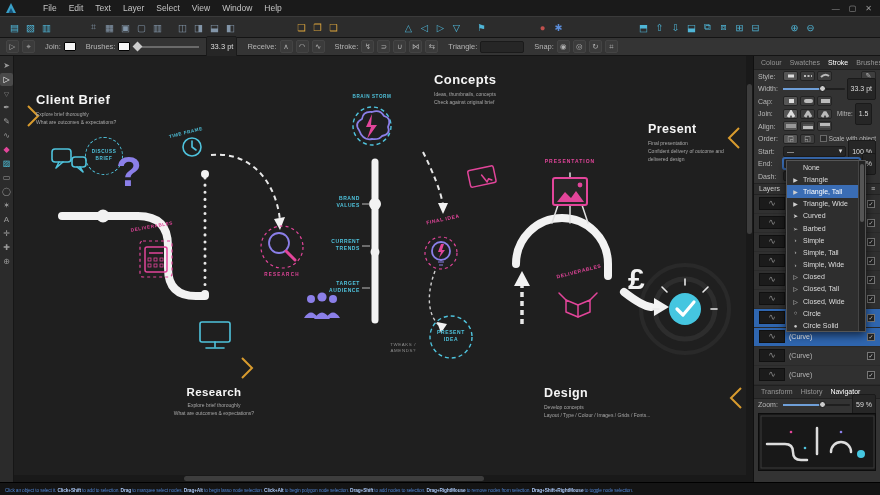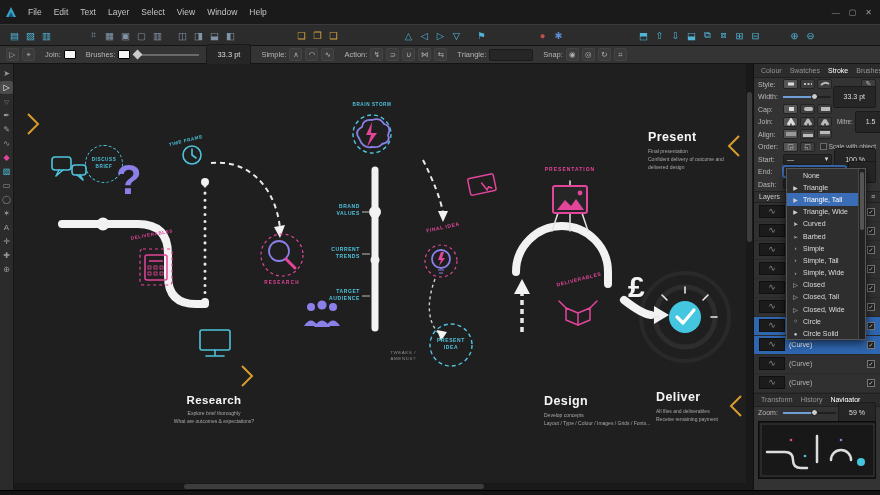--- a/index.html
+++ b/index.html
@@ -1,21 +1,21 @@
 <!DOCTYPE html>
 <html><head>
 <meta charset="utf-8">
 <style>
 *{box-sizing:border-box;margin:0;padding:0}
 html,body{background:#111}
 body{font-family:"Liberation Sans",sans-serif}
 #app{position:relative;width:880px;height:495px;background:#222;overflow:hidden;color:#ccc;font-size:9px}
 
 
-#menubar{height:24px;background:#1a1a1a;display:flex;align-items:center;padding:0 5px;gap:1px}
+#menubar{height:16px;background:#1a1a1a;display:flex;align-items:center;padding:0 5px;gap:16px}
 #app-logo{width:12px;height:12px;margin-right:4px;display:flex}
 .menu-item{padding:0 6px;font-size:8.5px;color:#c4c4c4;cursor:default}
 #win-controls{margin-left:auto;display:flex;gap:9px;font-size:8px;color:#9a9a9a;padding-right:3px}
 
 
 #toolbar{height:22px;background:#2c2c2c;border-top:1px solid #3a3a3a;border-bottom:1px solid #141414;display:flex;align-items:center;padding:0 6px}
 #toolbar-groups{display:flex;align-items:center}
 .tb-group{display:flex;gap:3px}
 .tb-group:nth-child(1){margin-left:2px;margin-right:34px}
 .tb-group:nth-child(2){margin-right:12px}
@@ -28,21 +28,21 @@
 .tb-icon{width:13px;height:15px;display:flex;align-items:center;justify-content:center;font-size:9.5px;color:#8fa2b5}
 .tb-icon.cy{color:#4fb5d6}.tb-icon.yl{color:#d9a33d}.tb-icon.rd{color:#c0504d}.tb-icon.bl{color:#5b8dd9}.tb-icon.sl{color:#8295a8}
 
 
 #contextbar{height:18px;background:#343434;border-bottom:1px solid #141414;display:flex;align-items:center;gap:3px;padding:0 6px;font-size:7.5px;color:#b5b5b5;white-space:nowrap}
 .ctx-label{margin-left:7px}
 .swatch{width:12px;height:9px;background:#f5f5f5;border:1px solid #000;border-radius:1px;display:inline-block}
 .ctx-icon{width:13px;height:13px;border:1px solid #444;background:#3b3b3b;border-radius:2px;display:inline-flex;align-items:center;justify-content:center;font-size:7.5px;color:#b0b0b0}
 .ctx-slider{width:62px;height:2px;background:#6a6a6a;position:relative;margin:0 4px}
 .ctx-slider .diamond{position:absolute;left:-3px;top:-3px;width:7px;height:7px;background:#ccc;transform:rotate(45deg)}
-.val{background:#262626;border:1px solid #1a1a1a;border-radius:2px;padding:0 10px;height:22px;display:inline-flex;align-items:center;color:#ddd}
+.val{background:#262626;border:1px solid #1a1a1a;border-radius:2px;padding:0 3px;height:22px;display:inline-flex;align-items:center;color:#ddd}
 .ctx-input{width:44px;height:12px;background:#262626;border:1px solid #1a1a1a;border-radius:2px;display:inline-block}
 
 
 #main{display:flex;height:426px}
 #toolstrip{width:14px;background:#2b2b2b;border-right:1px solid #161616;display:flex;flex-direction:column;align-items:center;padding-top:3px;gap:1px}
 .tool{width:13px;height:13px;display:flex;align-items:center;justify-content:center;font-size:8px;color:#9a9a9a;border-radius:2px}
 .tool.active{background:#4a4a4a;color:#fff}
 .tool.pk{color:#e2459a}.tool.cy{color:#4fc3dd}
 
 #center{width:739px;display:flex;flex-direction:column}
@@ -204,25 +204,25 @@
     <span class="ctx-icon">▷</span>
     <span class="ctx-icon">⌖</span>
     <span class="ctx-label">Join:</span>
     <span class="swatch"></span>
     <span class="ctx-label">Brushes:</span>
     <span class="swatch"></span>
     <div class="ctx-slider">
         <span class="diamond"></span>
       </div>
     <span class="val">33.3 pt</span>
-    <span class="ctx-label">Simple:</span>
+    <span class="ctx-label">Receive:</span>
     <span class="ctx-icon">∧</span>
     <span class="ctx-icon">◠</span>
     <span class="ctx-icon">∿</span>
-    <span class="ctx-label">Action:</span>
+    <span class="ctx-label">Stroke:</span>
     <span class="ctx-icon">↯</span>
     <span class="ctx-icon">⊃</span>
     <span class="ctx-icon">∪</span>
     <span class="ctx-icon">⋈</span>
     <span class="ctx-icon">⇆</span>
     <span class="ctx-label">Triangle:</span>
     <span class="ctx-input"></span>
     <span class="ctx-label">Snap:</span>
     <span class="ctx-icon">◉</span>
     <span class="ctx-icon">◎</span>
@@ -399,39 +399,44 @@
           </g>
 
           <g class="orangec">
             <polyline points="14,50 24,60 14,70"></polyline>
             <polyline points="228,302 238,312 228,322"></polyline>
             <polyline points="725,72 715,82 725,92"></polyline>
             <polyline points="727,332 717,342 727,352"></polyline>
           </g>
         </svg>
 
+        <div class="cv" style="left:22px;top:36px;width:130px">
+          <div class="stage-title t13">Client Brief</div>
+          <div class="stage-desc">Explore brief thoroughly
+What are outcomes &amp; expectations?</div>
+        </div>
         <div class="cv" style="left:146px;top:330px;width:108px;text-align:center">
           <div class="stage-title t11">Research</div>
           <div class="stage-desc">Explore brief thoroughly
 What are outcomes &amp; expectations?</div>
         </div>
+        <div class="cv" style="left:420px;top:16px;width:120px">
+          <div class="stage-title t13">Concepts</div>
+          <div class="stage-desc">Ideas, thumbnails, concepts
+Check against original brief</div>
+        </div>
         <div class="cv" style="left:530px;top:330px;width:120px">
           <div class="stage-title t12">Design</div>
           <div class="stage-desc">Develop concepts
 Layout / Type / Colour / Images / Grids / Fonts...</div>
         </div>
         <div class="cv" style="left:634px;top:66px;width:88px">
           <div class="stage-title t12">Present</div>
           <div class="stage-desc">Final presentation
 Confident delivery of outcome and delivered design</div>
-        </div>
-        <div class="cv" style="left:642px;top:326px;width:82px">
-          <div class="stage-title t12">Deliver</div>
-          <div class="stage-desc">All files and deliverables
-Receive remaining payment</div>
         </div>
 
         <div class="ring" style="left:71px;top:81px;width:38px;height:38px">
           <span class="badge cyan" style="position:static;width:26px">DISCUSS BRIEF</span>
         </div>
         <div class="badge cyan" style="left:146px;top:74px;width:52px;transform:rotate(-14deg)">TIME FRAME</div>
         <div class="badge pink" style="left:112px;top:168px;width:52px;transform:rotate(-10deg)">DELIVERABLES</div>
         <div class="badge pink" style="left:244px;top:216px;width:48px;letter-spacing:1.2px">RESEARCH</div>
         <div class="badge cyan" style="left:302px;top:139px;width:44px;text-align:right;font-size:5px">BRAND VALUES</div>
         <div class="badge cyan" style="left:302px;top:182px;width:44px;text-align:right;font-size:5px">CURRENT TRENDS</div>

